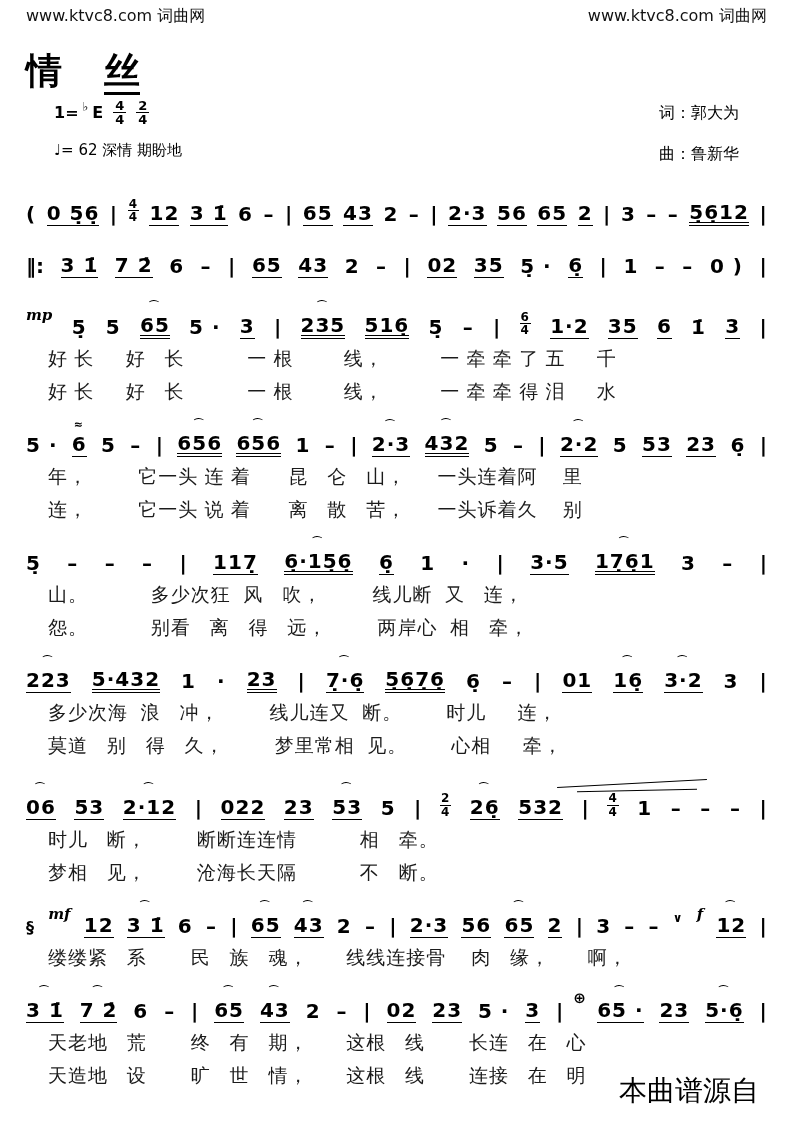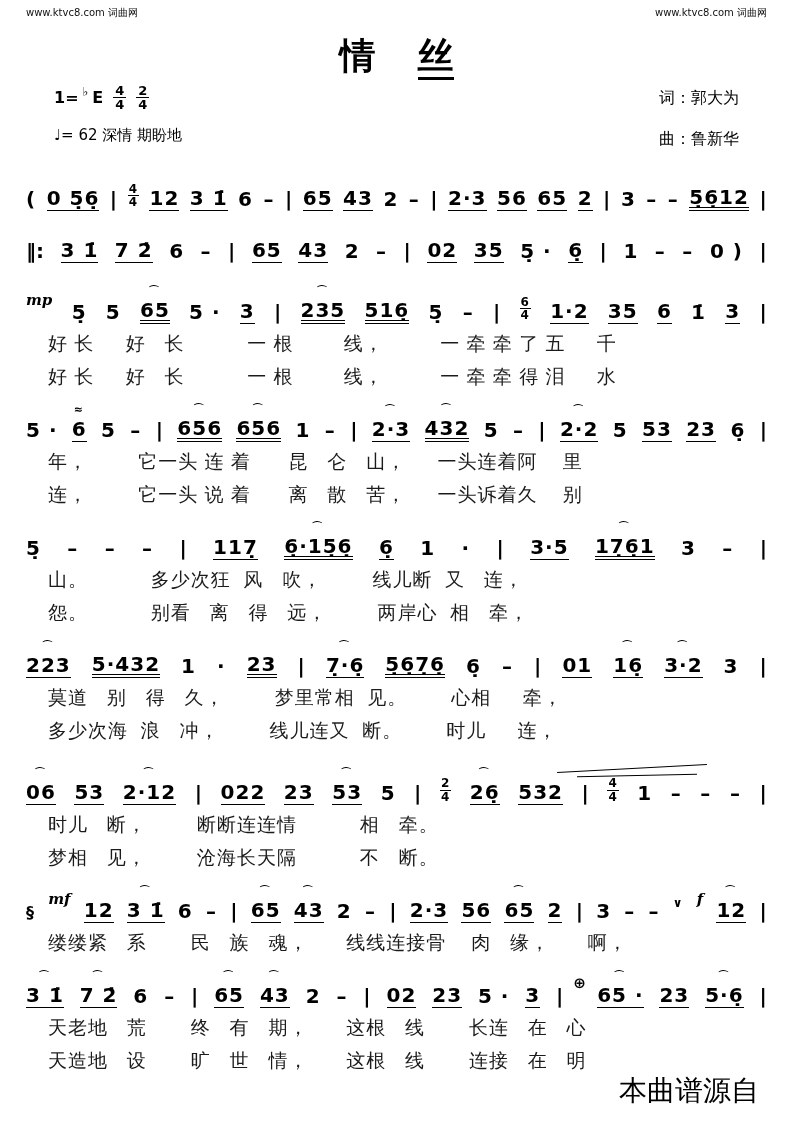--- a/index.html
+++ b/index.html
@@ -1,24 +1,24 @@
 <!DOCTYPE html>
 <html><head>
 <meta charset="utf-8">
 <style>
   html,body{margin:0;padding:0;background:#fff;}
   body{width:793px;height:1122px;position:relative;color:#000;
        font-family:"DejaVu Sans",sans-serif;overflow:hidden;}
   .page{padding:6px 26px 0 26px;box-sizing:border-box;}
 
   
-  .topbar{display:flex;justify-content:space-between;font-size:10px;color:#111;text-align:right;}
-
-  
-  .title{ text-align:center;margin-top:16px;font-size:36px;font-weight:bold;line-height:1.1;}
+  .topbar{display:flex;justify-content:space-between;font-size:16px;color:#111;text-align:right;}
+
+  
+  .title{ text-align:left;margin-top:24px;font-size:36px;font-weight:bold;line-height:1.1;}
   .title .t2{margin-left:42px;border-bottom:3px solid #000;padding-bottom:1px;}
 
   
   .meta{display:flex;justify-content:space-between;margin-top:8px;padding:0 28px 0 28px;}
   .meta-left{font-size:16px;}
   .keysig{font-weight:bold;display:flex;align-items:center;gap:4px;}
   .flat{font-size:12px;vertical-align:super;position:relative;top:-6px;}
   .frac{display:inline-flex;flex-direction:column;align-items:center;font-size:13px;line-height:1.05;font-weight:bold;margin-left:6px;}
   .frac .n{border-bottom:1.6px solid #000;padding:0 2px;}
   .tempo{margin-top:14px;font-size:15px;}
@@ -242,22 +242,22 @@
         <span class="tok u2"><span class="txt">5̣6̣7̣6̣</span></span>
         <span class="tok"><span class="txt">6̣</span></span>
         <span class="tok"><span class="txt">–</span></span>
         <span class="tok bar"><span class="txt">|</span></span>
         <span class="tok u1"><span class="txt">01</span></span>
         <span class="tok u1"><span class="above">⌒</span><span class="txt">16̣</span></span>
         <span class="tok u1"><span class="above">⌒</span><span class="txt">3·2</span></span>
         <span class="tok"><span class="txt">3</span></span>
         <span class="tok bar"><span class="txt">|</span></span>
       </div>
+    <div class="lyric">多少次海  浪   冲，        线儿连又  断。       时儿     连，</div>
     <div class="lyric">莫道   别   得   久，        梦里常相  见。       心相     牵，</div>
-    <div class="lyric">多少次海  浪   冲，        线儿连又  断。       时儿     连，</div>
   </div>
 
   <div class="system">
     <div class="noteline">
         <span class="tok u1"><span class="above">⌒</span><span class="txt">06</span></span>
         <span class="tok u1"><span class="txt">53</span></span>
         <span class="tok u1"><span class="above">⌒</span><span class="txt">2·12</span></span>
         <span class="tok bar"><span class="txt">|</span></span>
         <span class="tok u1"><span class="txt">022</span></span>
         <span class="tok u1"><span class="txt">23</span></span>

